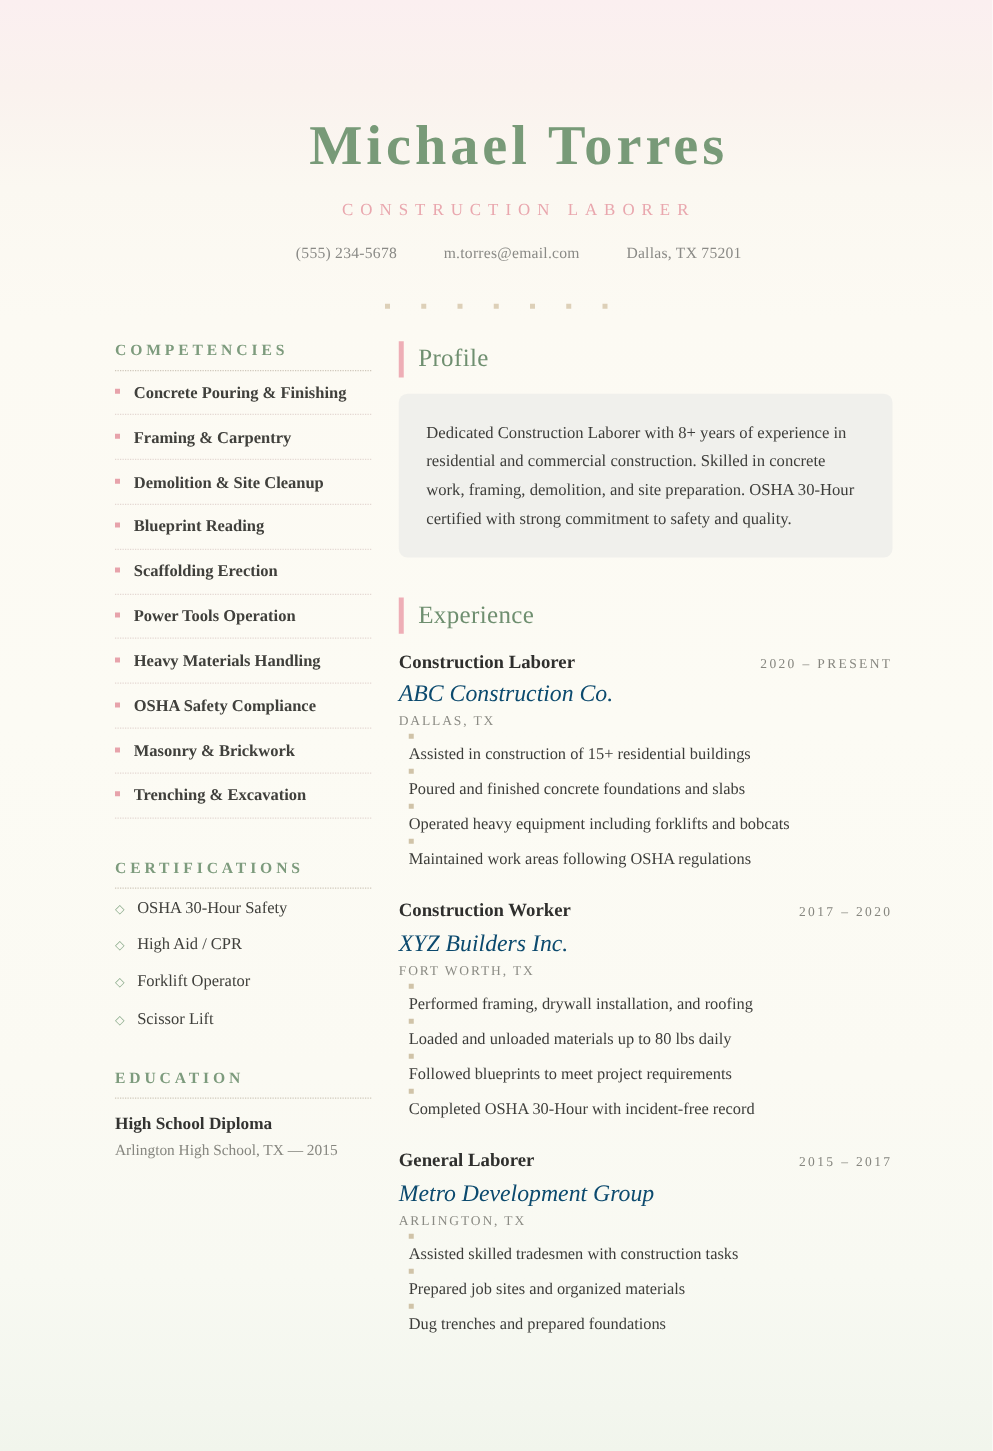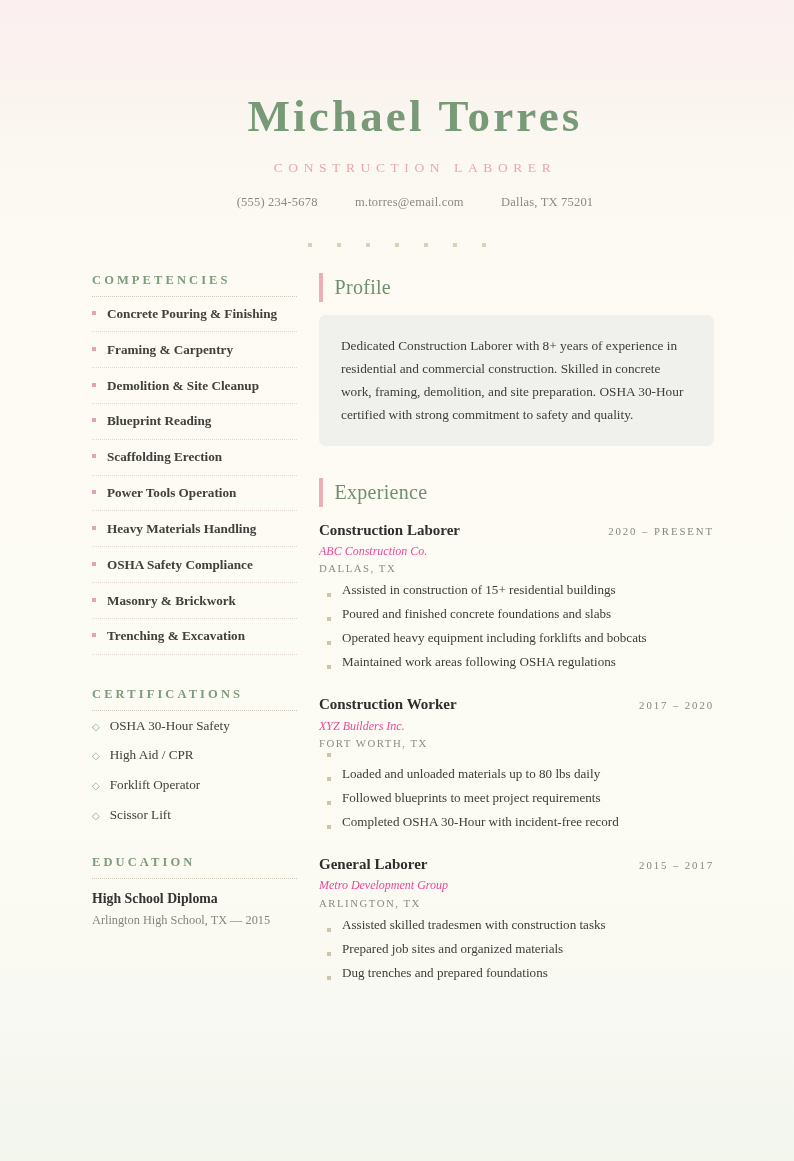--- a/index.html
+++ b/index.html
@@ -232,45 +232,46 @@
   .job-dates {
     font-size: 10.8px;
     color: #86867f;
     letter-spacing: 1.9px;
     text-transform: uppercase;
     white-space: nowrap;
     padding-left: 14px;
   }
   .job-company {
     margin-top: 4px;
-    font-size: 12px;
+    font-size: 19px;
     font-style: italic;
-    color: #ec4899;
+    color: #0c4a6e;
     line-height: 1.3;
   }
   .job-location {
     margin-top: 3px;
     font-size: 10.8px;
     color: #8b8b84;
     letter-spacing: 1.5px;
     text-transform: uppercase;
   }
   .bullet-list {
     list-style: none;
     margin: 7px 0 0 0;
     padding: 0;
   }
   .bullet-list li {
     display: flex;
-    align-items: flex-end;
+    align-items: flex-start;
     font-size: 13.1px;
     color: #3d3d3a;
     line-height: 1.45;
     margin-bottom: 5px;
     padding-left: 8px;
+    flex-direction: column;
   }
   .bullet-list li .sq {
     flex: 0 0 auto;
     width: 4px;
     height: 4px;
     background: #d0c3a8;
     margin-right: 11px;
     position: relative;
     top: -3px;
   }
@@ -421,20 +422,21 @@
             <div class="job">
               <div class="job-head">
                 <div class="job-role">Construction Worker</div>
                 <div class="job-dates">2017 – 2020</div>
               </div>
               <div class="job-company">XYZ Builders Inc.</div>
               <div class="job-location">Fort Worth, TX</div>
               <ul class="bullet-list">
                 <li>
                   <span class="sq"></span>
+                  <span>Performed framing, drywall installation, and roofing</span>
                 </li>
                 <li>
                   <span class="sq"></span>
                   <span>Loaded and unloaded materials up to 80 lbs daily</span>
                 </li>
                 <li>
                   <span class="sq"></span>
                   <span>Followed blueprints to meet project requirements</span>
                 </li>
                 <li>

